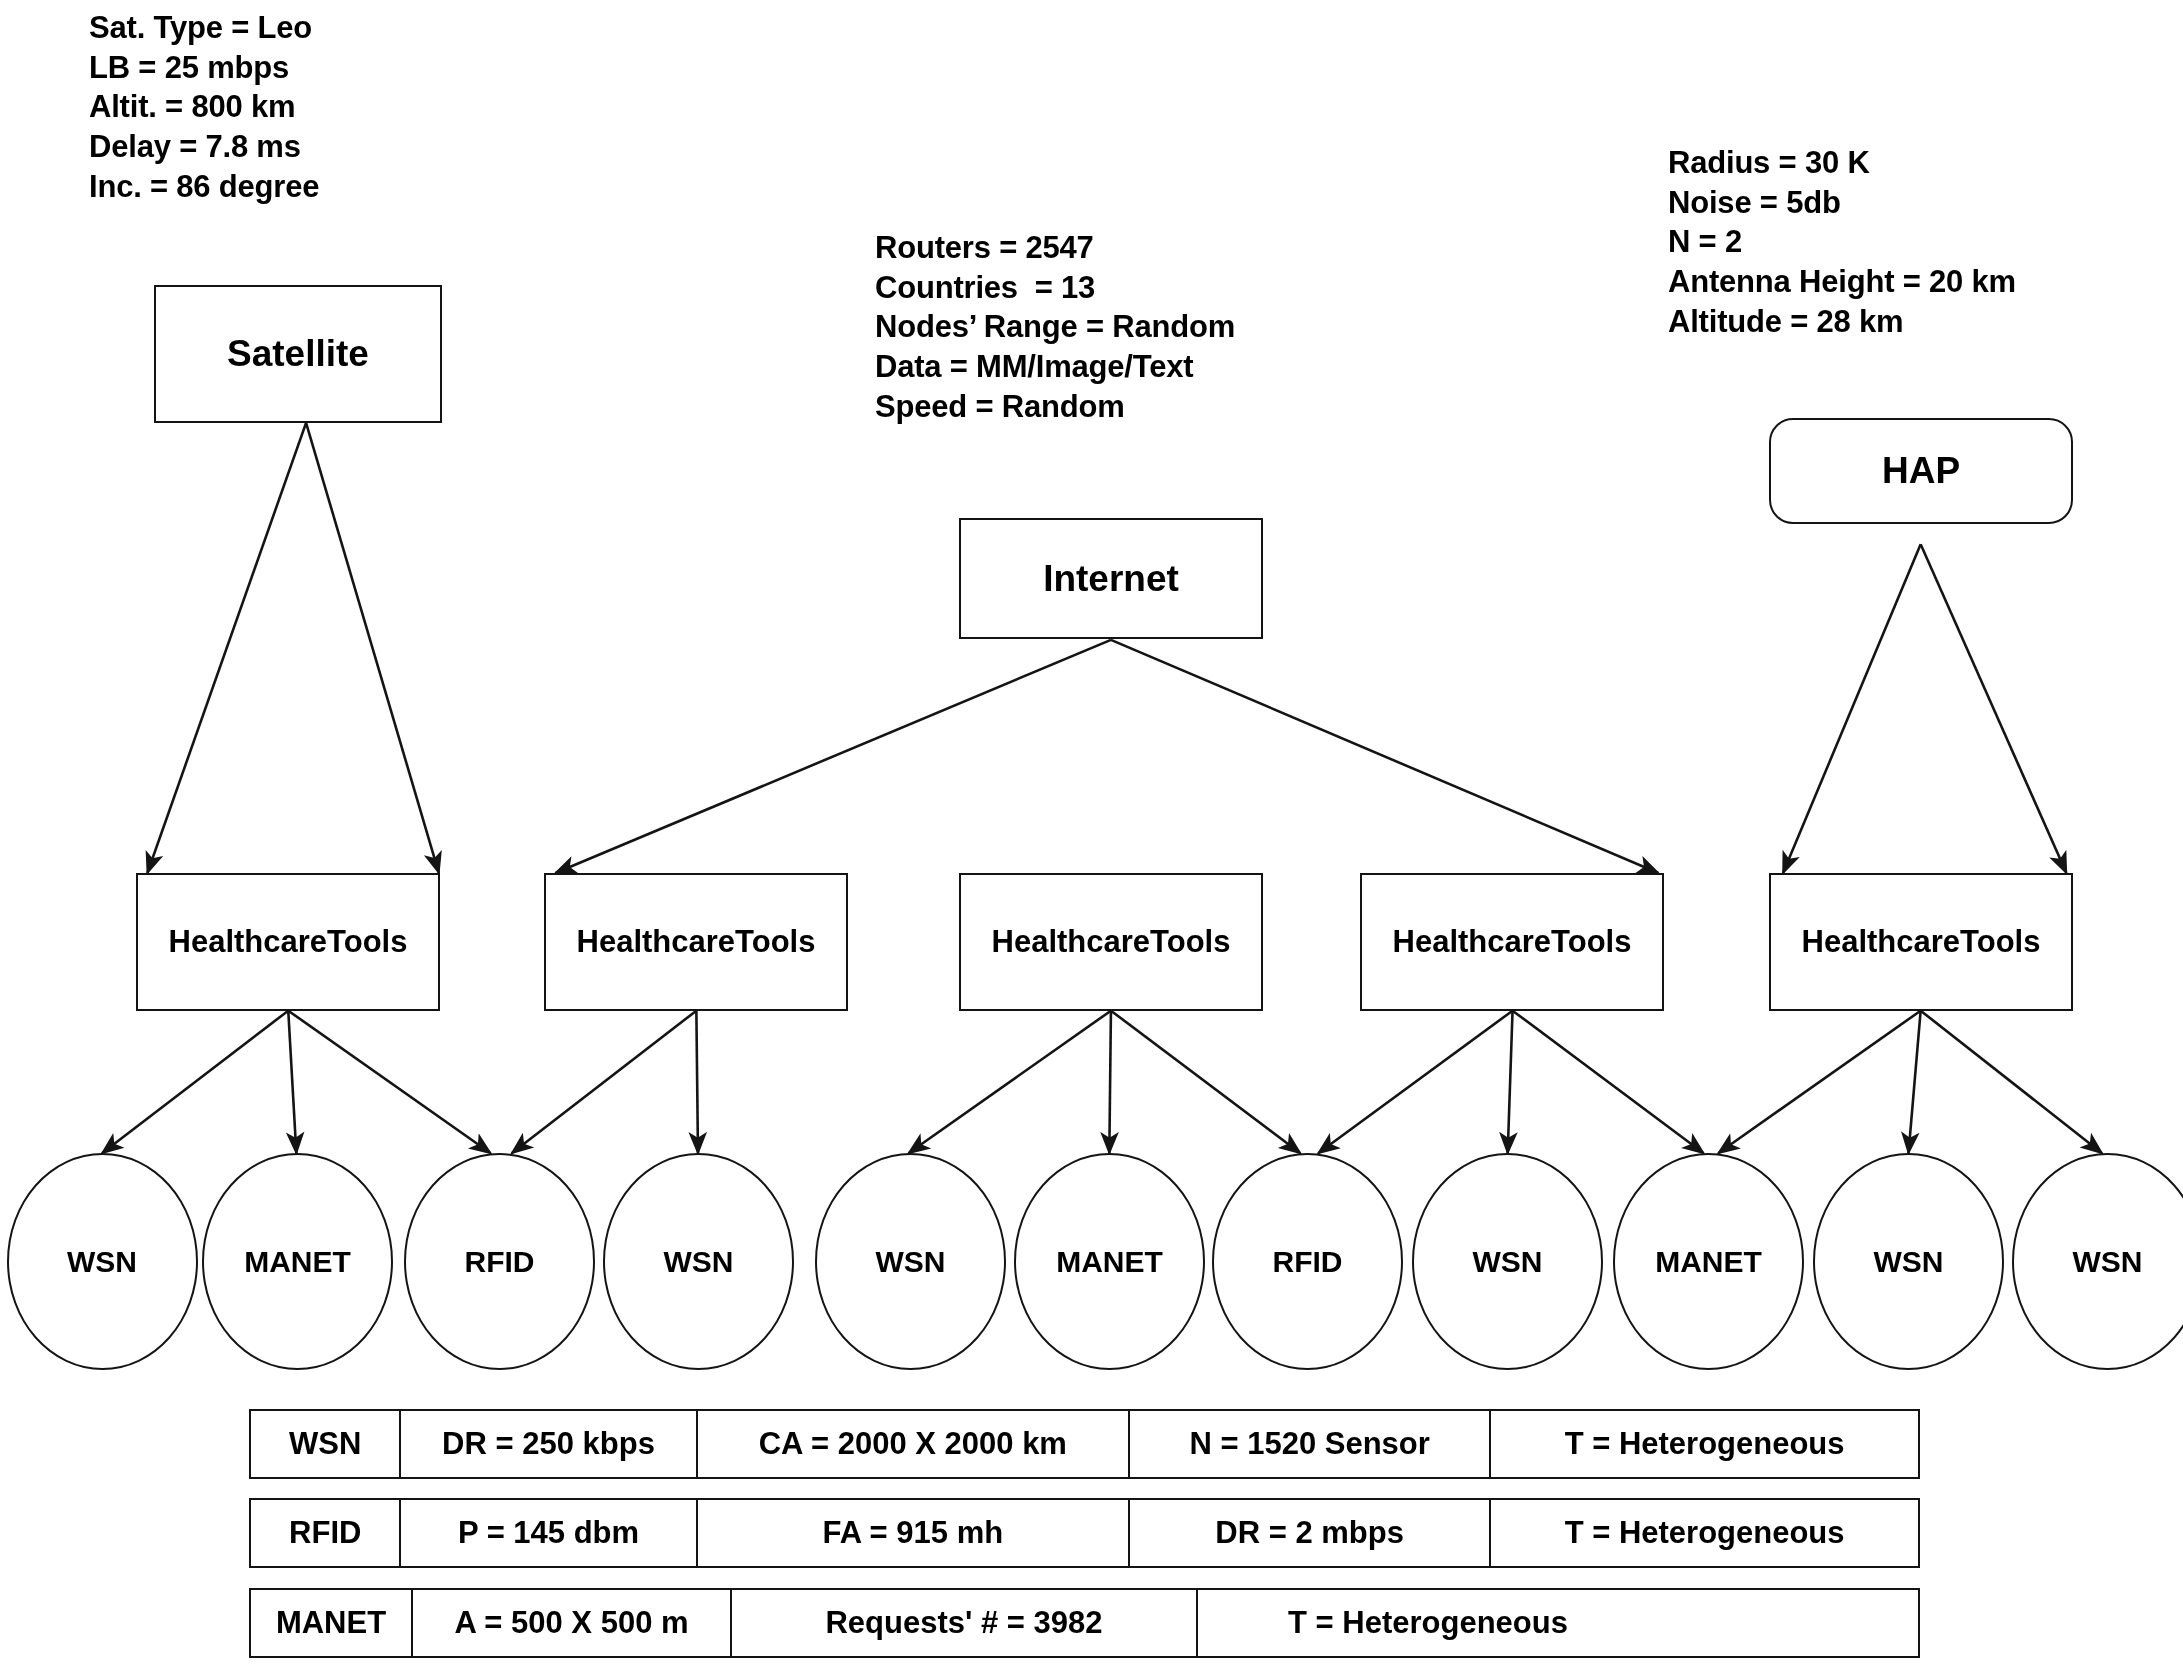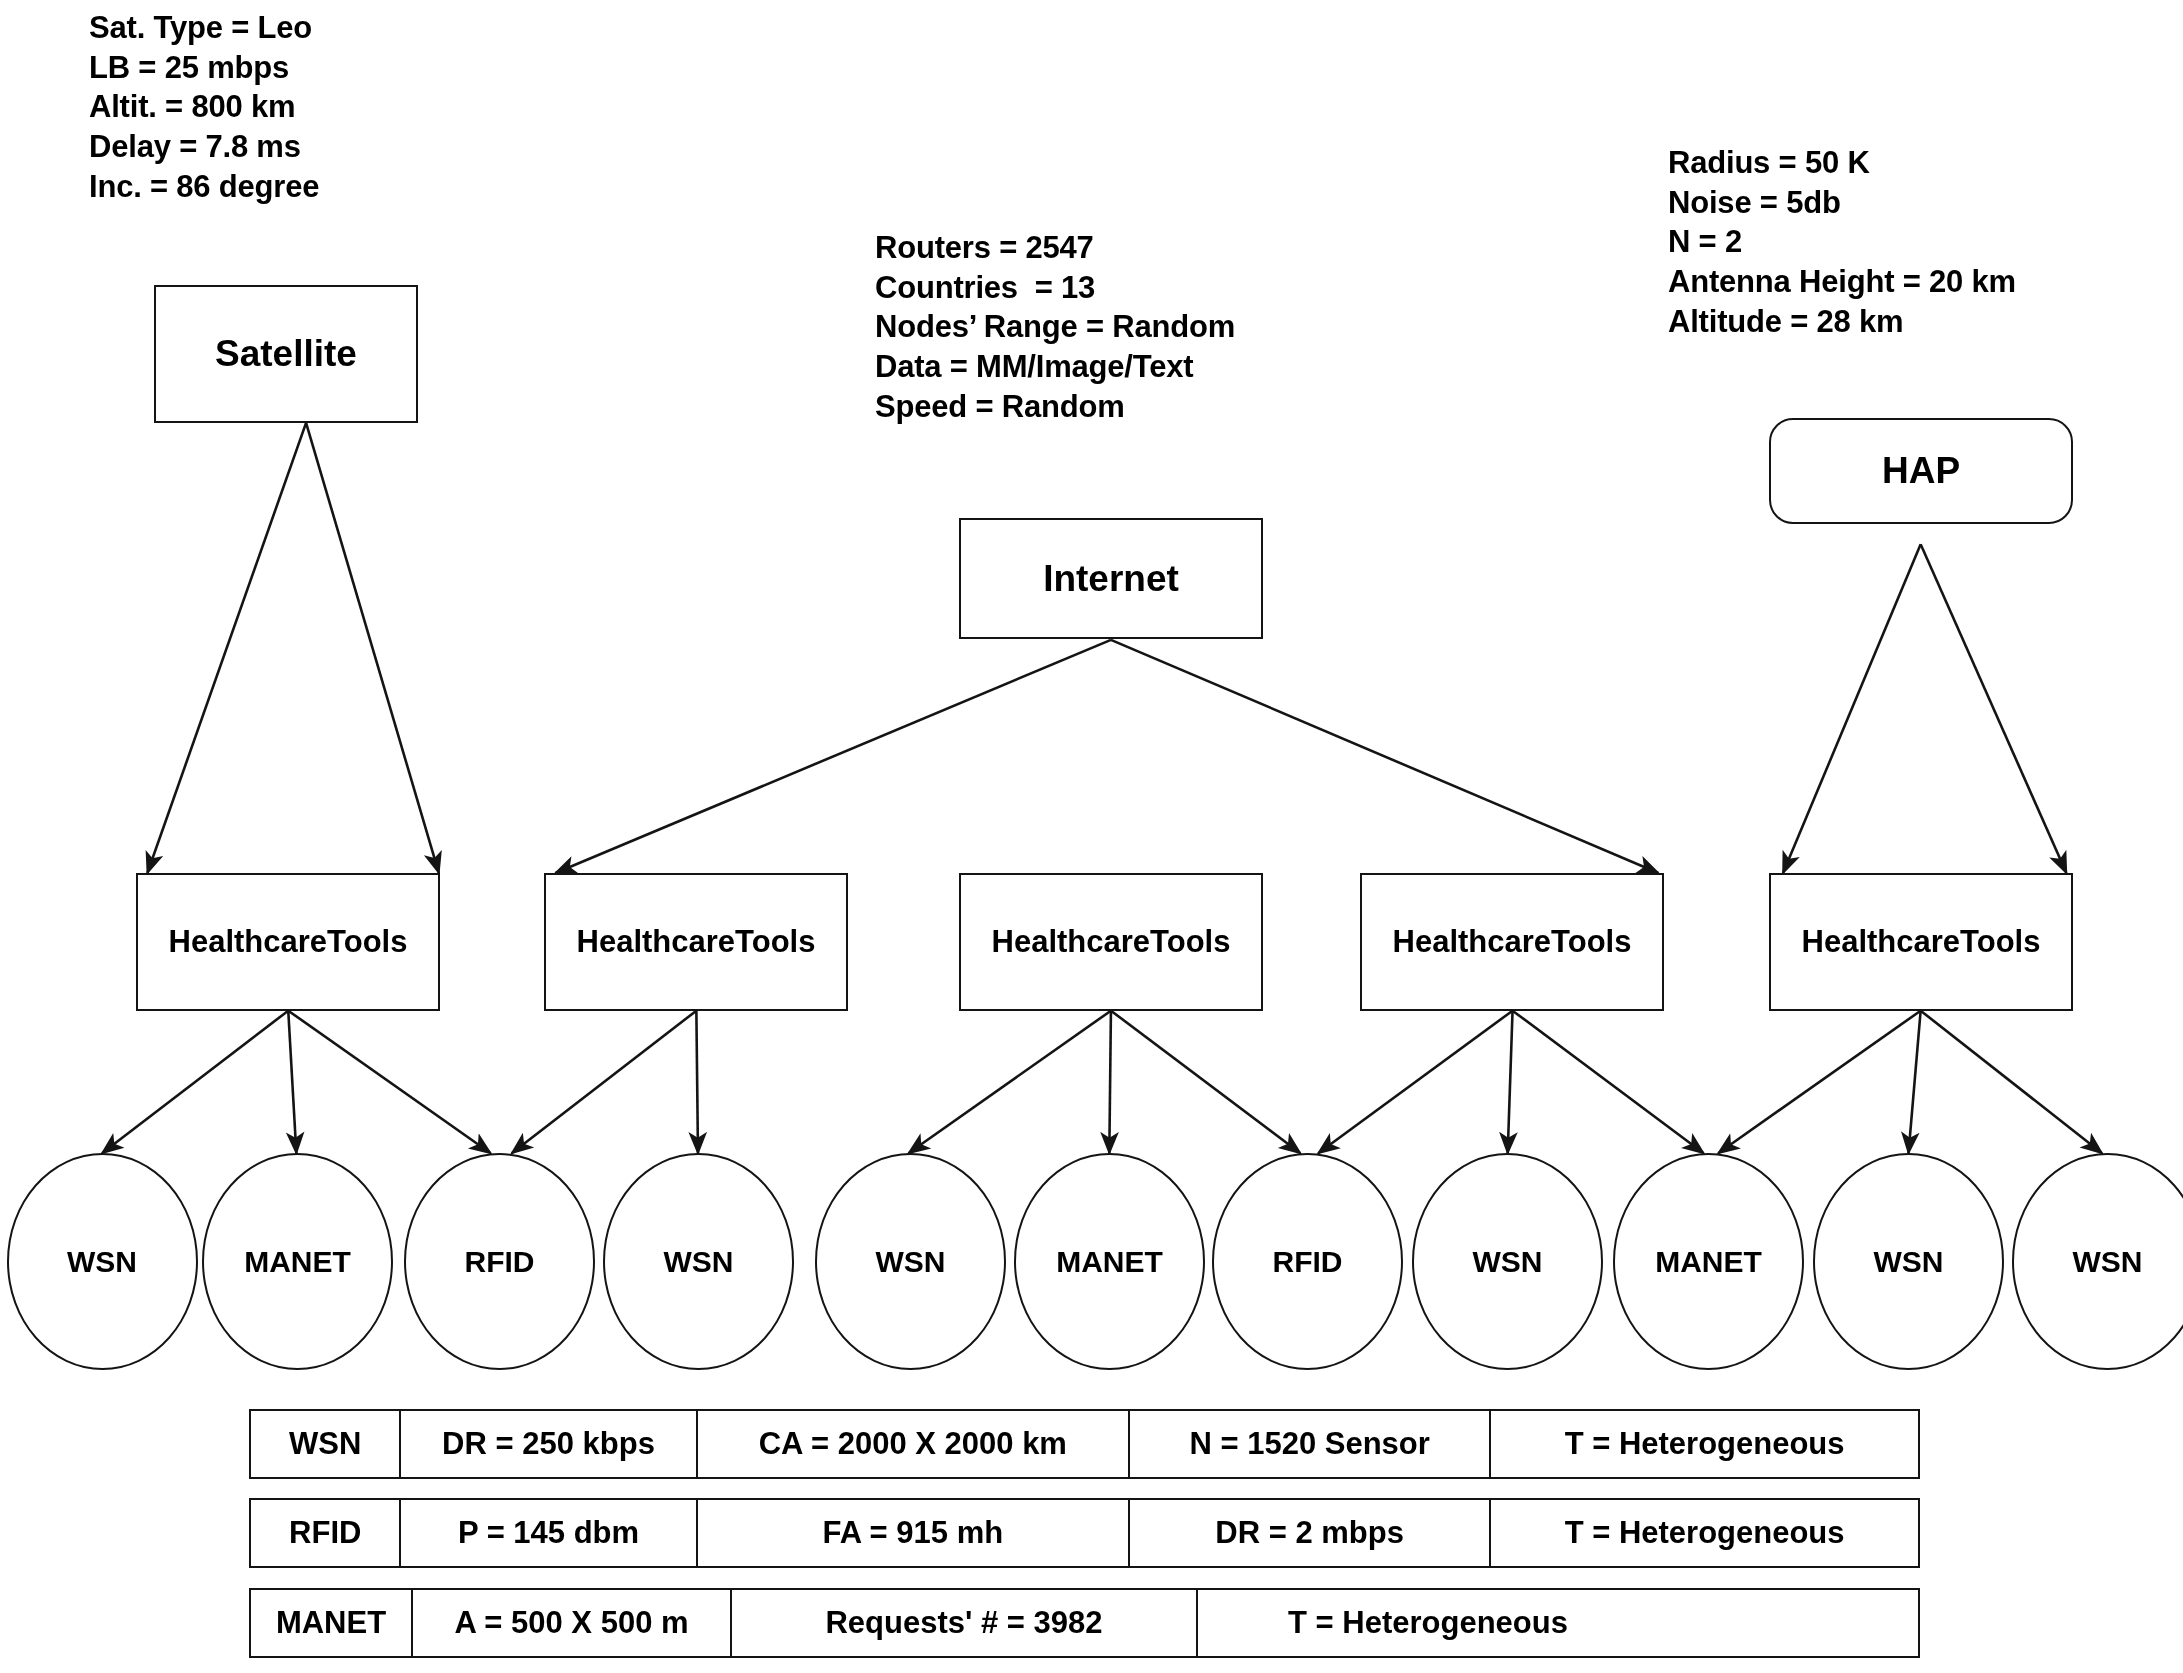--- a/index.html
+++ b/index.html
@@ -139,27 +139,27 @@
   <div class="param-block" style="left:89px; top:8px; width:437px;">Sat. Type = Leo
 LB = 25 mbps
 Altit. = 800 km
 Delay = 7.8 ms
 Inc. = 86 degree</div>
   <div class="param-block" style="left:875px; top:228px; width:478px;">Routers = 2547
 Countries  = 13
 Nodes’ Range = Random
 Data = MM/Image/Text
 Speed = Random</div>
-  <div class="param-block" style="left:1668px; top:143px; width:486px;">Radius = 50 K
+  <div class="param-block" style="left:1668px; top:143px; width:486px;">Radius = 30 K
 Noise = 5db
 N = 2
 Antenna Height = 20 km
 Altitude = 28 km</div>
 
-  <div class="node-box tier1" style="left:154px; top:285px; width:264px; height:138px;">
+  <div class="node-box tier1" style="left:154px; top:285px; width:288px; height:138px;">
     <span>Satellite</span>
   </div>
   <div class="node-box tier1" style="left:959px; top:518px; width:304px; height:121px;">
     <span>Internet</span>
   </div>
   <div class="node-box tier1" style="left:1769px; top:418px; width:304px; height:106px;border-radius:24px;">
     <span>HAP</span>
   </div>
 
   <div class="node-box ht" style="left:136px; top:873px; width:304px; height:138px;">

